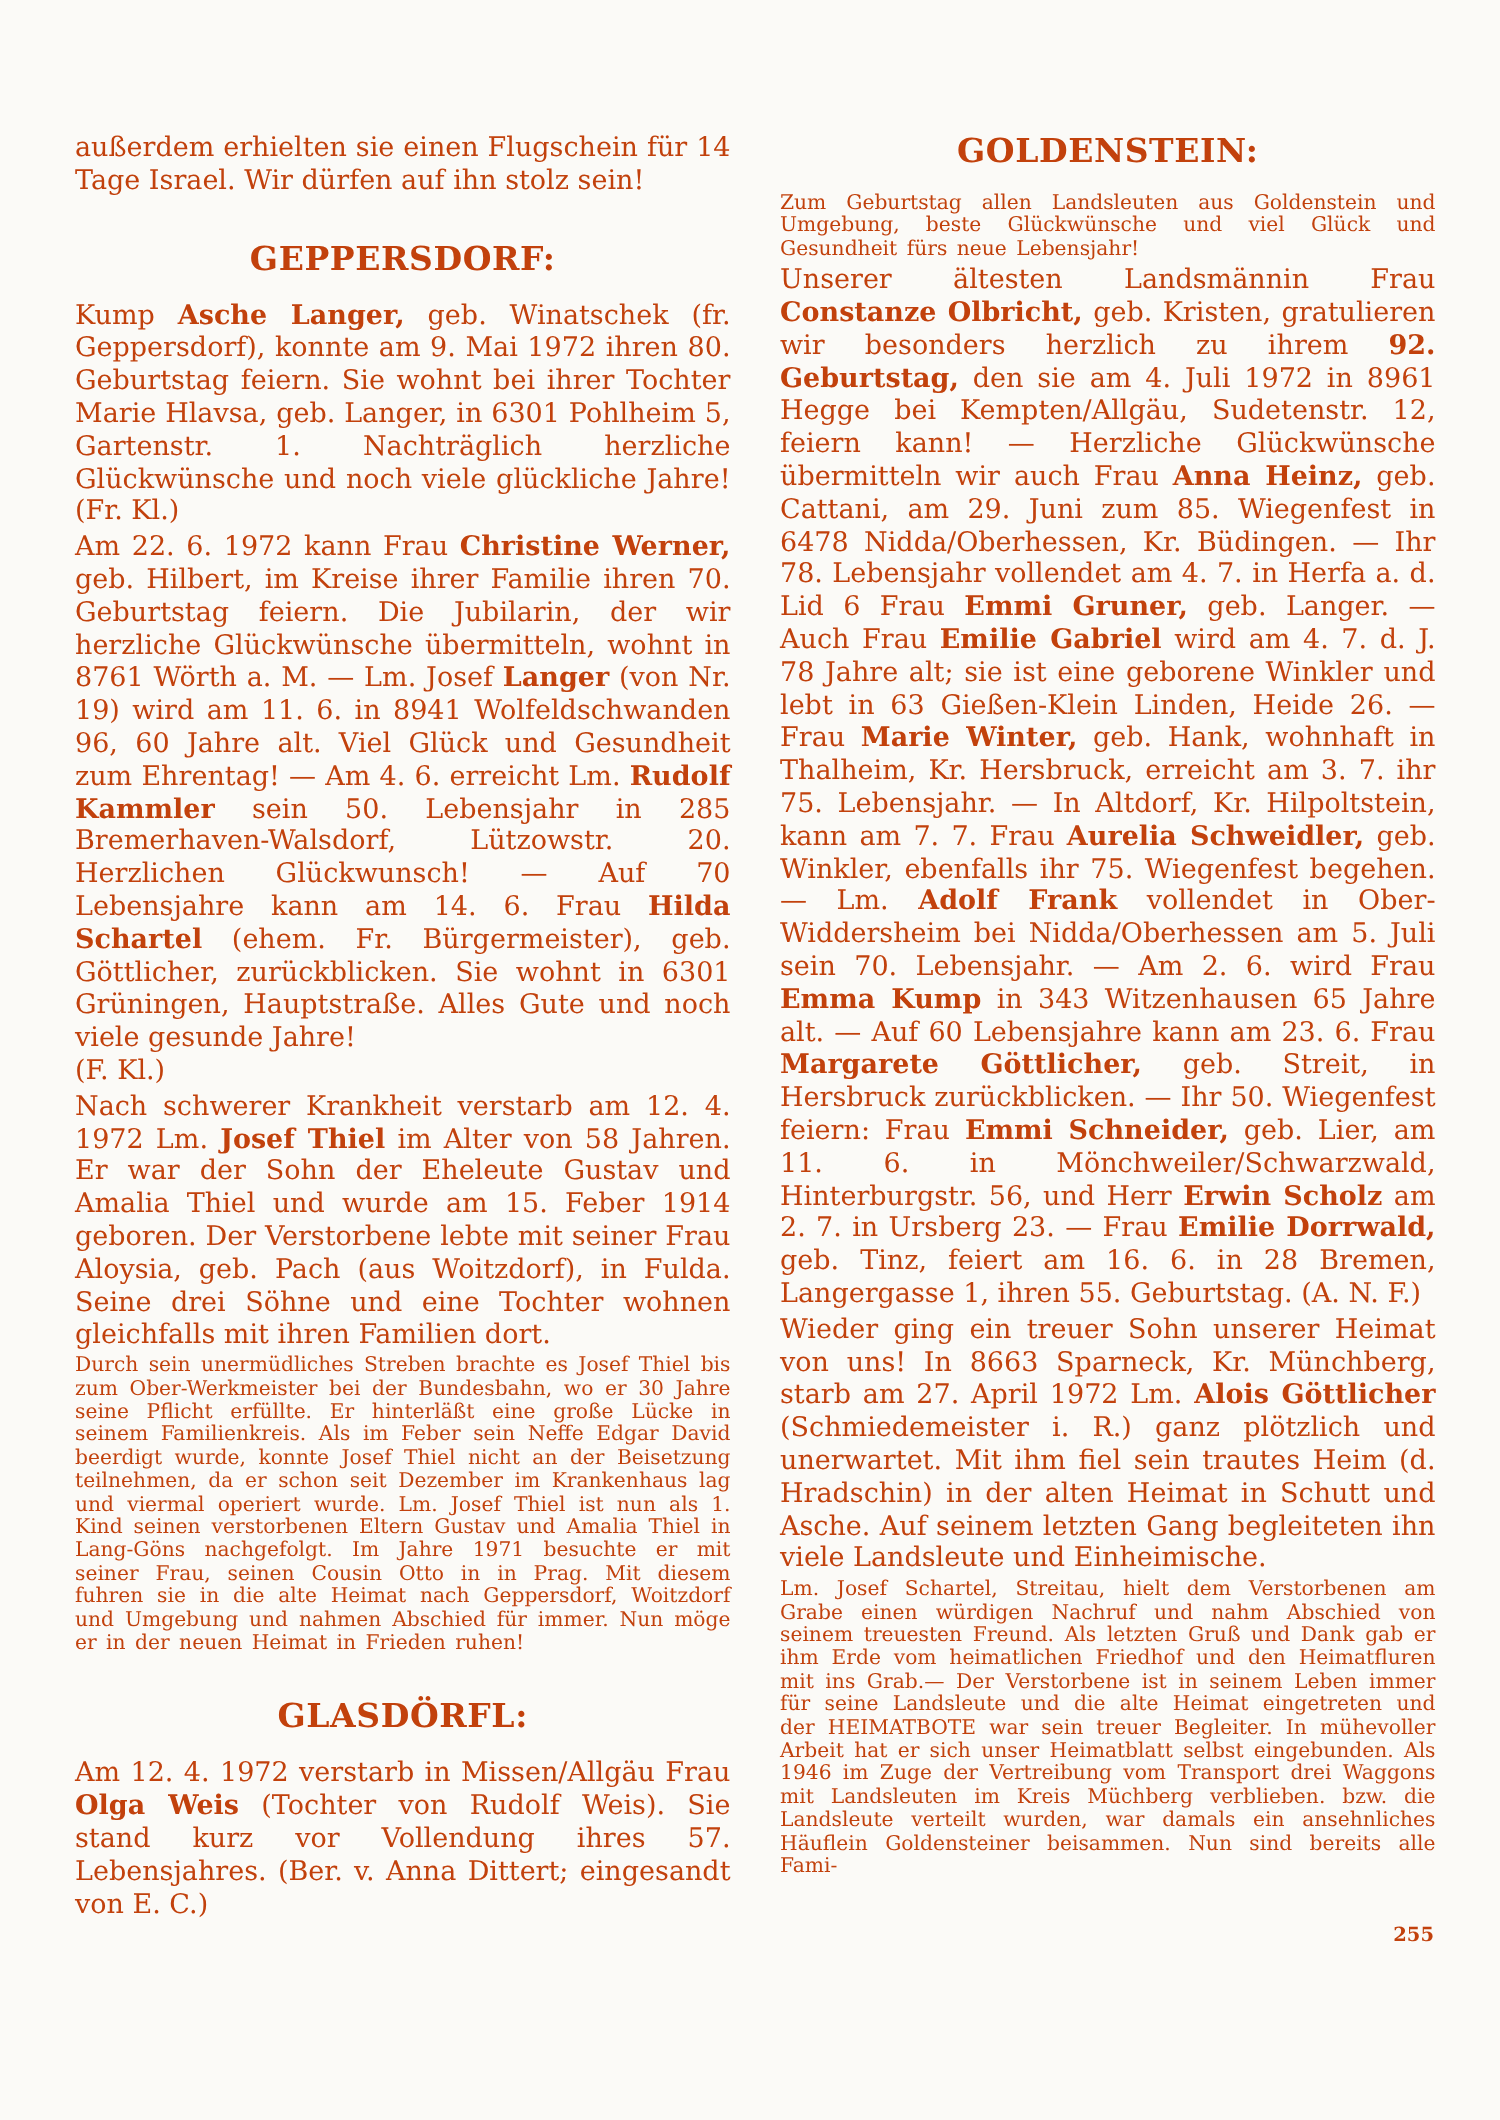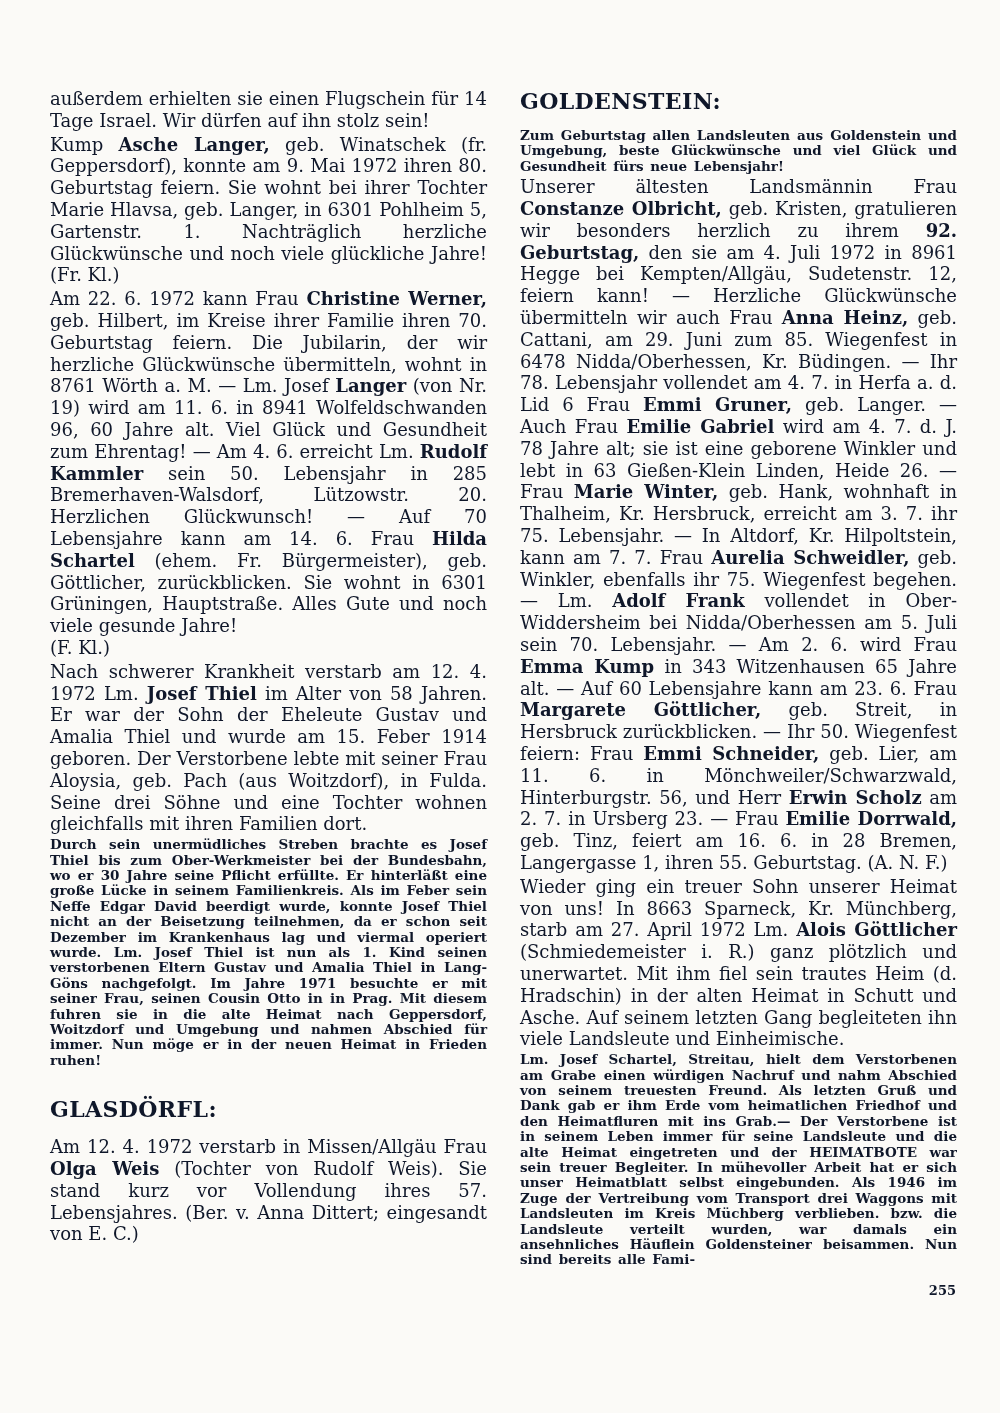--- a/index.html
+++ b/index.html
@@ -5,21 +5,21 @@
   html, body {
     margin: 0;
     padding: 0;
     background: #fbfaf7;
   }
   .page {
     position: relative;
     width: 1000px;
     height: 1413px;
     background: #fbfaf7;
-    color: #0f172a;
+    color: #c2410c;
     overflow: hidden;
     font-family: "DejaVu Serif", "Liberation Serif", serif;
   }
   .content {
     display: flex;
     gap: 33px;
     padding: 88px 44px 0 50px;
   }
   .col {
     width: 437px;
@@ -31,54 +31,56 @@
     hyphens: auto;
     -webkit-hyphens: auto;
   }
   .para.normal {
     font-size: 18px;
     line-height: 21.8px;
   }
   .para.small {
     font-size: 13.5px;
     line-height: 15.4px;
-    font-weight: bold;
+    font-weight: normal;
     word-spacing: 2px;
   }
   .bold {
     font-weight: bold;
   }
   .right-line {
     display: block;
     text-align: left;
   }
   .section-heading {
     font-size: 22px;
     font-weight: bold;
     letter-spacing: 0.4px;
     margin: 28px 0 14px 0;
+    text-align: center;
   }
   .col > :first-child {
     margin-top: 0;
   }
   .page-number {
     position: absolute;
     top: 1283px;
     right: 44px;
     font-size: 13px;
     font-weight: bold;
   }
 </style>
 </head>
 <body>
 
 <div class="page">
   <div class="content">
     <div class="col">
         <p class="para normal"><span>außerdem erhielten sie einen Flugschein für 14 Tage Israel. Wir dürfen auf ihn stolz sein!</span></p>
+        <h2 class="section-heading">GEPPERSDORF:</h2>
         <p class="para normal"><span>Kump </span><span class="bold">Asche Langer,</span><span> geb. Winatschek (fr. Geppersdorf), konnte am 9. Mai 1972 ihren 80. Geburtstag feiern. Sie wohnt bei ihrer Tochter Marie Hlavsa, geb. Langer, in 6301 Pohlheim 5, Gartenstr. 1. Nachträglich herzliche Glückwünsche und noch viele glückliche Jahre! (Fr. Kl.)</span></p>
         <p class="para normal"><span>Am 22. 6. 1972 kann Frau </span><span class="bold">Christine Werner,</span><span> geb. Hilbert, im Kreise ihrer Familie ihren 70. Geburtstag feiern. Die Jubilarin, der wir herzliche Glückwünsche übermitteln, wohnt in 8761 Wörth a. M. — Lm. Josef </span><span class="bold">Langer</span><span> (von Nr. 19) wird am 11. 6. in 8941 Wolfeldschwanden 96, 60 Jahre alt. Viel Glück und Gesundheit zum Ehrentag! — Am 4. 6. erreicht Lm. </span><span class="bold">Rudolf Kammler</span><span> sein 50. Lebensjahr in 285 Bremerhaven-Walsdorf, Lützowstr. 20. Herzlichen Glückwunsch! — Auf 70 Lebensjahre kann am 14. 6. Frau </span><span class="bold">Hilda Schartel</span><span> (ehem. Fr. Bürgermeister), geb. Göttlicher, zurückblicken. Sie wohnt in 6301 Grüningen, Hauptstraße. Alles Gute und noch viele gesunde Jahre!</span><span class="right-line">(F. Kl.)</span></p>
         <p class="para normal"><span>Nach schwerer Krankheit verstarb am 12. 4. 1972 Lm. </span><span class="bold">Josef Thiel</span><span> im Alter von 58 Jahren. Er war der Sohn der Eheleute Gustav und Amalia Thiel und wurde am 15. Feber 1914 geboren. Der Verstorbene lebte mit seiner Frau Aloysia, geb. Pach (aus Woitzdorf), in Fulda. Seine drei Söhne und eine Tochter wohnen gleichfalls mit ihren Familien dort.</span></p>
         <p class="para small"><span>Durch sein unermüdliches Streben brachte es Josef Thiel bis zum Ober-Werkmeister bei der Bundesbahn, wo er 30 Jahre seine Pflicht erfüllte. Er hinterläßt eine große Lücke in seinem Familienkreis. Als im Feber sein Neffe Edgar David beerdigt wurde, konnte Josef Thiel nicht an der Beisetzung teilnehmen, da er schon seit Dezember im Krankenhaus lag und viermal operiert wurde. Lm. Josef Thiel ist nun als 1. Kind seinen verstorbenen Eltern Gustav und Amalia Thiel in Lang-Göns nachgefolgt. Im Jahre 1971 besuchte er mit seiner Frau, seinen Cousin Otto in in Prag. Mit diesem fuhren sie in die alte Heimat nach Geppersdorf, Woitzdorf und Umgebung und nahmen Abschied für immer. Nun möge er in der neuen Heimat in Frieden ruhen!</span></p>
         <h2 class="section-heading">GLASDÖRFL:</h2>
         <p class="para normal"><span>Am 12. 4. 1972 verstarb in Missen/Allgäu Frau </span><span class="bold">Olga Weis</span><span> (Tochter von Rudolf Weis). Sie stand kurz vor Vollendung ihres 57. Lebensjahres. (Ber. v. Anna Dittert; eingesandt von E. C.)</span></p>
       </div>
     <div class="col">
         <h2 class="section-heading">GOLDENSTEIN:</h2>
         <p class="para small"><span>Zum Geburtstag allen Landsleuten aus Goldenstein und Umgebung, beste Glückwünsche und viel Glück und Gesundheit fürs neue Lebensjahr!</span></p>

